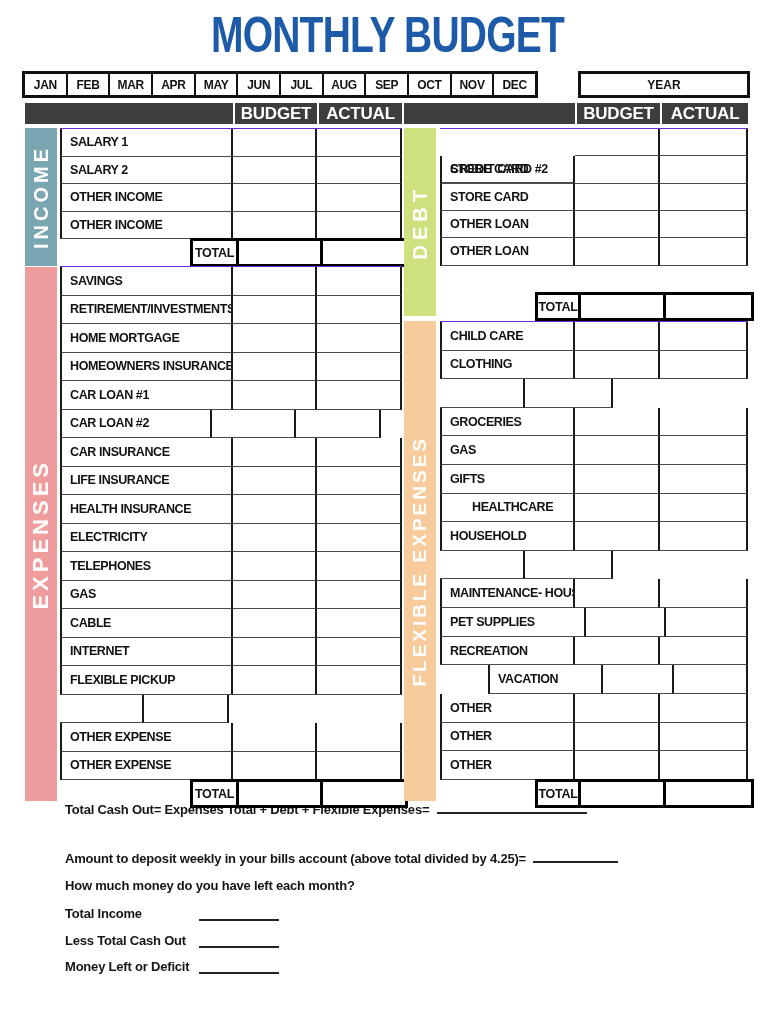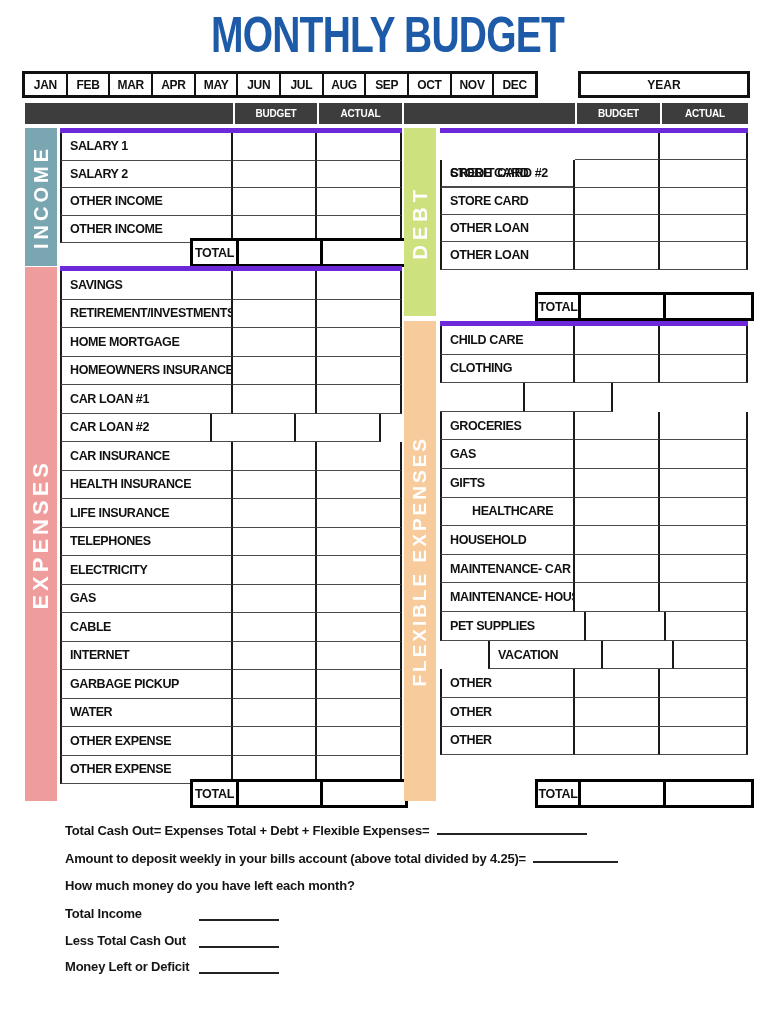--- a/index.html
+++ b/index.html
@@ -38,37 +38,37 @@
   .hdr {
     position:absolute; top:103px; height:21px; background:#3d3d3d;
     display:flex; box-sizing:border-box; color:#fff;
   }
   .hdr-left  { left:25px;  width:377px; }
   .hdr-right { left:404px; width:344px; }
   .hdr-spacer { box-sizing:border-box; }
   .hdr-cell {
     box-sizing:border-box; border-left:2px solid #ffffff;
     display:flex; align-items:center; justify-content:center;
-    font-weight:700; font-size:10px; letter-spacing:-0.2px;
+    font-weight:700; font-size:17px; letter-spacing:-0.2px;
   }
 
   
   .bar {
     position:absolute; width:32px; display:flex;
     align-items:center; justify-content:center;
   }
   .bar span {
     writing-mode:vertical-rl; transform:rotate(180deg);
     color:#ffffff; font-weight:700; white-space:nowrap;
   }
 
   
   .grid {
     position:absolute; box-sizing:border-box;
-    border-top:5px solid #6d28d9; background:#fff;
+    border-top:1px solid #6d28d9; background:#fff;
   }
   .grow { display:flex; box-sizing:border-box; }
   .gcell {
     box-sizing:border-box; border-right:2px solid #1a1a1a;
     border-bottom:1px solid #4a4a4a; height:100%;
   }
   .glabel {
     border-left:2px solid #1a1a1a;
     font-weight:700; font-size:12.5px; letter-spacing:-0.4px; color:#111;
     padding-left:8px; display:flex; align-items:center; overflow:hidden;
@@ -132,21 +132,21 @@
     <div class="hdr-cell" style="width:84px">BUDGET</div>
     <div class="hdr-cell" style="width:85px">ACTUAL</div>
   </div>
 
   <div class="hdr hdr-right">
     <div class="hdr-spacer" style="width:171px"></div>
     <div class="hdr-cell" style="width:85px">BUDGET</div>
     <div class="hdr-cell" style="width:88px">ACTUAL</div>
   </div>
 
-  <div class="fline" style="top:821px">
+  <div class="fline" style="top:800px">
     <span>Total Cash Out= Expenses Total + Debt + Flexible Expenses=</span>
     <span class="blank" style="width:150px"></span>
   </div>
 
   <div class="fline" style="top:849px">
     <span>Amount to deposit weekly in your bills account (above total divided by 4.25)=</span>
     <span class="blank" style="width:85px"></span>
   </div>
 
   <div class="fline" style="top:878px">How much money do you have left each month?</div>
@@ -227,61 +227,60 @@
         <div class="gcell glabel" style="width: 152px;">CAR LOAN #2</div>
         <div class="gcell" style="width: 84px;"></div>
         <div class="gcell" style="width: 85px;"></div>
       </div>
       <div class="grow" style="height: 28.5px;">
         <div class="gcell glabel" style="width: 173px;">CAR INSURANCE</div>
         <div class="gcell" style="width: 84px;"></div>
         <div class="gcell" style="width: 85px;"></div>
       </div>
       <div class="grow" style="height: 28.5px;">
+        <div class="gcell glabel" style="width: 173px;">LIFE INSURANCE</div>
+        <div class="gcell" style="width: 84px;"></div>
+        <div class="gcell" style="width: 85px;"></div>
+      </div>
+      <div class="grow" style="height: 28.5px;">
         <div class="gcell glabel" style="width: 173px;">HEALTH INSURANCE</div>
         <div class="gcell" style="width: 84px;"></div>
         <div class="gcell" style="width: 85px;"></div>
       </div>
       <div class="grow" style="height: 28.5px;">
-        <div class="gcell glabel" style="width: 173px;">LIFE INSURANCE</div>
+        <div class="gcell glabel" style="width: 173px;">ELECTRICITY</div>
         <div class="gcell" style="width: 84px;"></div>
         <div class="gcell" style="width: 85px;"></div>
       </div>
       <div class="grow" style="height: 28.5px;">
         <div class="gcell glabel" style="width: 173px;">TELEPHONES</div>
         <div class="gcell" style="width: 84px;"></div>
         <div class="gcell" style="width: 85px;"></div>
       </div>
       <div class="grow" style="height: 28.5px;">
-        <div class="gcell glabel" style="width: 173px;">ELECTRICITY</div>
-        <div class="gcell" style="width: 84px;"></div>
-        <div class="gcell" style="width: 85px;"></div>
-      </div>
-      <div class="grow" style="height: 28.5px;">
         <div class="gcell glabel" style="width: 173px;">GAS</div>
         <div class="gcell" style="width: 84px;"></div>
         <div class="gcell" style="width: 85px;"></div>
       </div>
       <div class="grow" style="height: 28.5px;">
         <div class="gcell glabel" style="width: 173px;">CABLE</div>
         <div class="gcell" style="width: 84px;"></div>
         <div class="gcell" style="width: 85px;"></div>
       </div>
       <div class="grow" style="height: 28.5px;">
         <div class="gcell glabel" style="width: 173px;">INTERNET</div>
         <div class="gcell" style="width: 84px;"></div>
         <div class="gcell" style="width: 85px;"></div>
       </div>
       <div class="grow" style="height: 28.5px;">
-        <div class="gcell glabel" style="width: 173px;">GARBAGE PICKUP</div>
-        <div class="gcell" style="width: 84px;"></div>
-        <div class="gcell" style="width: 85px;"></div>
-      </div>
-      <div class="grow" style="height: 28.5px;">
-        <div class="gcell glabel" style="width: 173px;">WATER</div>
+        <div class="gcell glabel" style="width: 173px;">FLEXIBLE PICKUP</div>
+        <div class="gcell" style="width: 84px;"></div>
+        <div class="gcell" style="width: 85px;"></div>
+      </div>
+      <div class="grow" style="height: 28.5px;">
         <div class="gcell" style="width: 84px;"></div>
         <div class="gcell" style="width: 85px;"></div>
       </div>
       <div class="grow" style="height: 28.5px;">
         <div class="gcell glabel" style="width: 173px;">OTHER EXPENSE</div>
         <div class="gcell" style="width: 84px;"></div>
         <div class="gcell" style="width: 85px;"></div>
       </div>
       <div class="grow" style="height: 28.5px;">
         <div class="gcell glabel" style="width: 173px;">OTHER EXPENSE</div>
@@ -366,31 +365,35 @@
         <div class="gcell glabel" style="width: 135px; padding-left: 30px;">HEALTHCARE</div>
         <div class="gcell" style="width: 85px;"></div>
         <div class="gcell" style="width: 88px;"></div>
       </div>
       <div class="grow" style="height: 28.62px;">
         <div class="gcell glabel" style="width: 135px;">HOUSEHOLD</div>
         <div class="gcell" style="width: 85px;"></div>
         <div class="gcell" style="width: 88px;"></div>
       </div>
       <div class="grow" style="height: 28.62px;">
-        <div class="gcell glabel" style="width: 135px;">MAINTENANCE- CAR</div>
         <div class="gcell" style="width: 85px;"></div>
         <div class="gcell" style="width: 88px;"></div>
       </div>
       <div class="grow" style="height: 28.62px;">
         <div class="gcell glabel" style="width: 135px;">MAINTENANCE- HOUSE</div>
         <div class="gcell" style="width: 85px;"></div>
         <div class="gcell" style="width: 88px;"></div>
       </div>
       <div class="grow" style="height: 28.62px;">
         <div class="gcell glabel" style="width: 155px;">PET SUPPLIES</div>
+        <div class="gcell" style="width: 85px;"></div>
+        <div class="gcell" style="width: 88px;"></div>
+      </div>
+      <div class="grow" style="height: 28.62px;">
+        <div class="gcell glabel" style="width: 135px;">RECREATION</div>
         <div class="gcell" style="width: 85px;"></div>
         <div class="gcell" style="width: 88px;"></div>
       </div>
       <div class="grow" style="height: 28.62px;">
         <div class="gcell glabel" style="width: 135px; margin-left: 48px;">VACATION</div>
         <div class="gcell" style="width: 85px;"></div>
         <div class="gcell" style="width: 88px;"></div>
       </div>
       <div class="grow" style="height: 28.62px;">
         <div class="gcell glabel" style="width: 135px;">OTHER</div>

